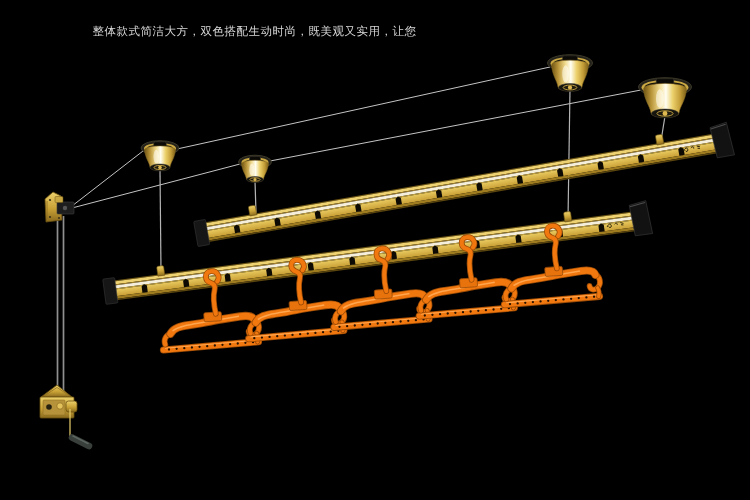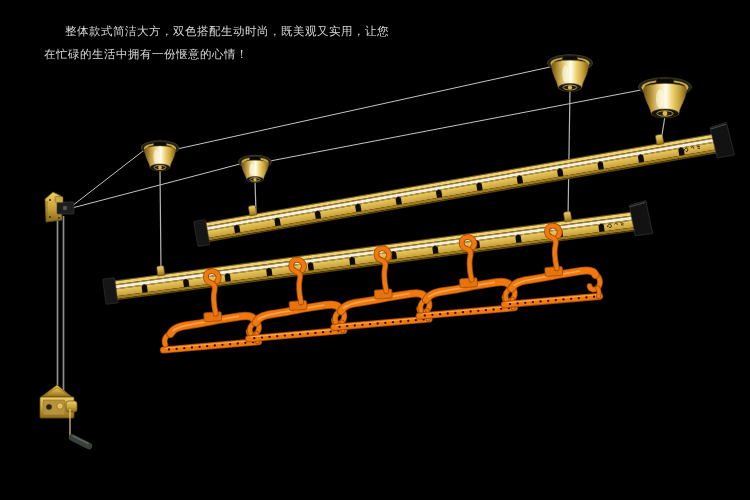--- a/index.html
+++ b/index.html
@@ -1,30 +1,29 @@
 <!DOCTYPE html>
 <html><head>
 <meta charset="utf-8">
 <style>
   html,body{margin:0;padding:0;background:#000;}
   #stage{position:relative;width:750px;height:500px;background:#000;overflow:hidden;
          font-family:"DejaVu Sans",sans-serif;}
   #caption{position:absolute;left:44px;top:20px;width:400px;z-index:5;
            font-size:11.5px;line-height:23px;letter-spacing:.5px;}
-  #caption .cap-line{color:#d9d9d9;white-space:nowrap;}
+  #caption .cap-line{color:#d9d9d9;white-space:nowrap;text-align:center;}
   #caption .cap-line.first{margin-left:21px;}
   #scene{position:absolute;left:0;top:0;}
 </style>
 </head>
 <body>
 
 <div id="stage">
   <div id="caption" style="color: rgb(217, 217, 217);">
     <div class="cap-line first">整体款式简洁大方，双色搭配生动时尚，既美观又实用，让您</div>
-    <div class="cap-line">在忙碌的生活中拥有一份惬意的心情！</div>
   </div>
 
   <svg id="scene" width="750" height="500" viewBox="0 0 750 500">
     <defs>
       <linearGradient id="goldV" x1="0" y1="0" x2="0" y2="1">
         <stop offset="0" stop-color="#ecd06b"></stop>
           <stop offset=".55" stop-color="#c9a236"></stop>
         <stop offset="1" stop-color="#8a6a1e"></stop>
       </linearGradient>
       <linearGradient id="railFace" x1="0" y1="0" x2="0" y2="1">

